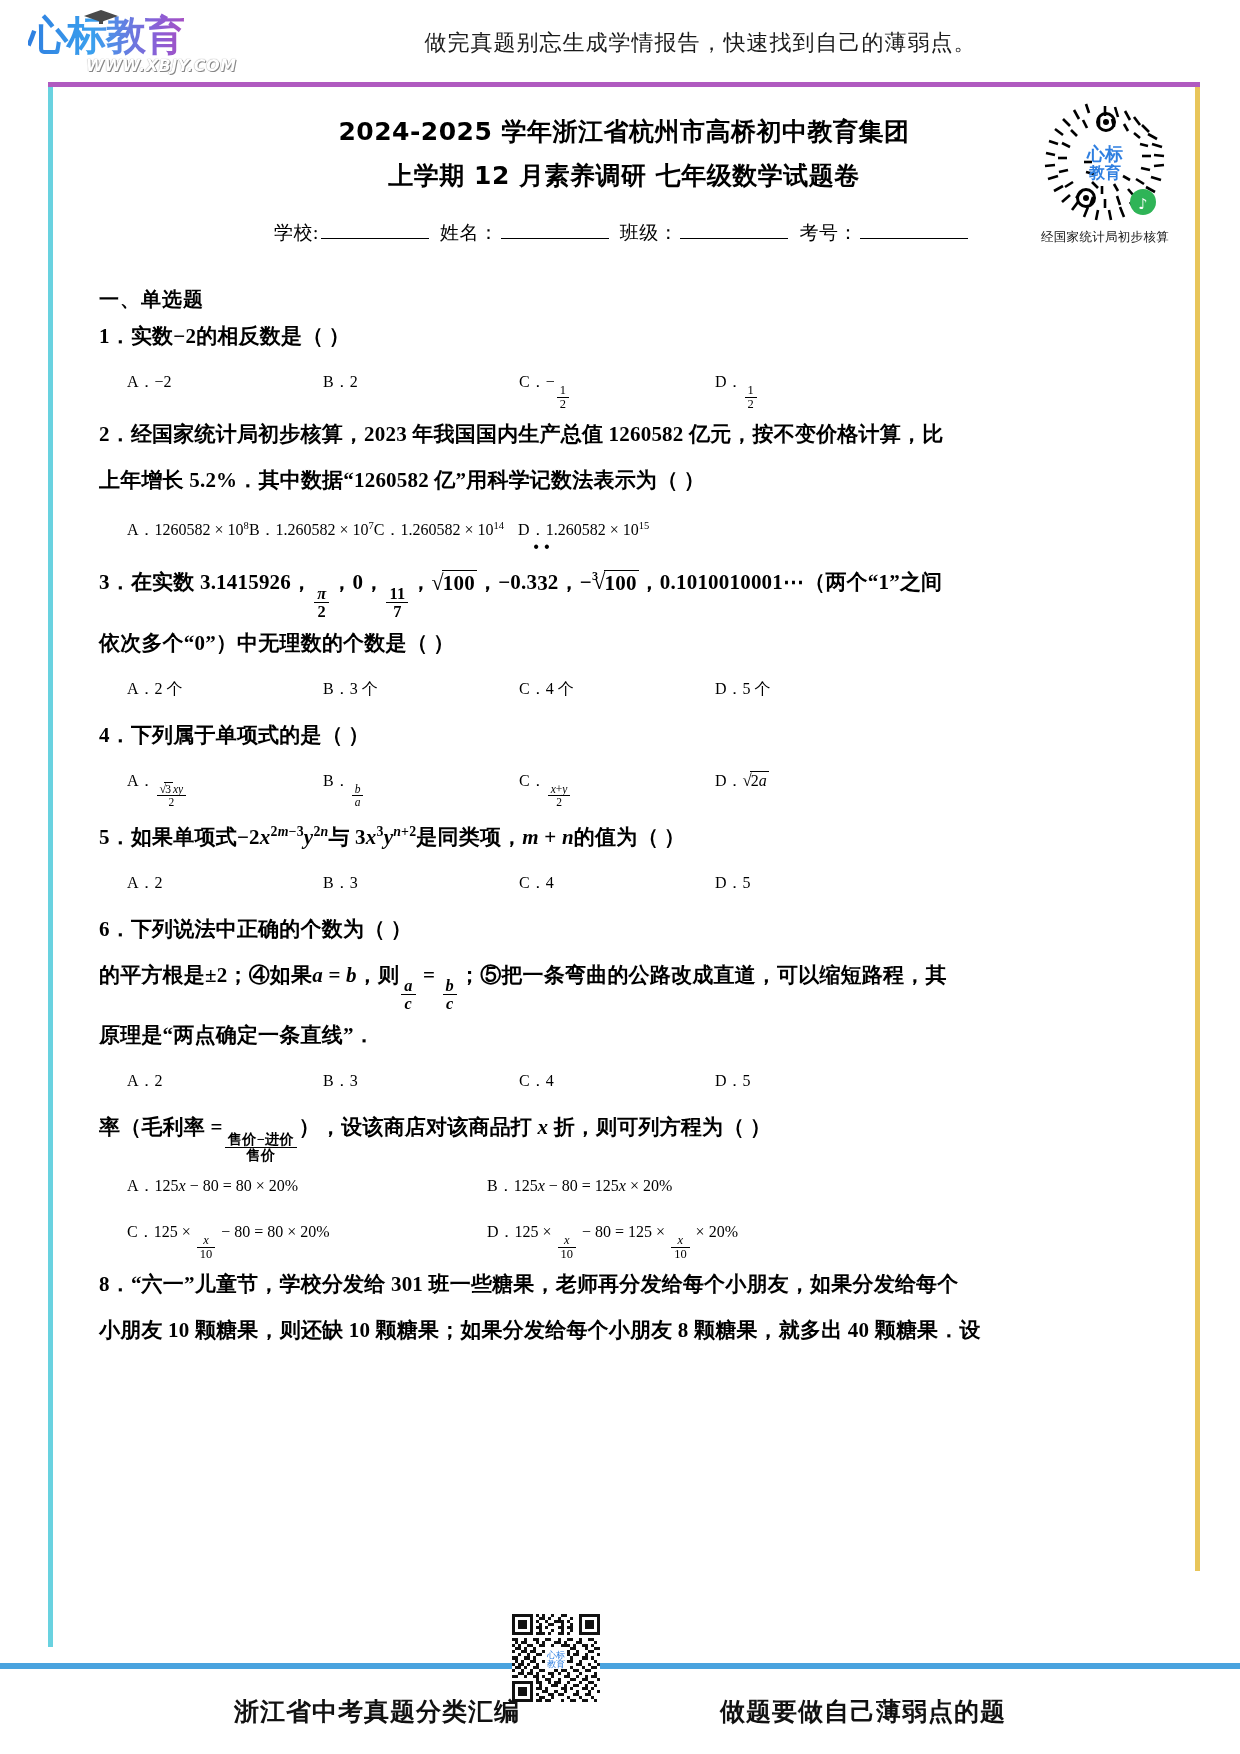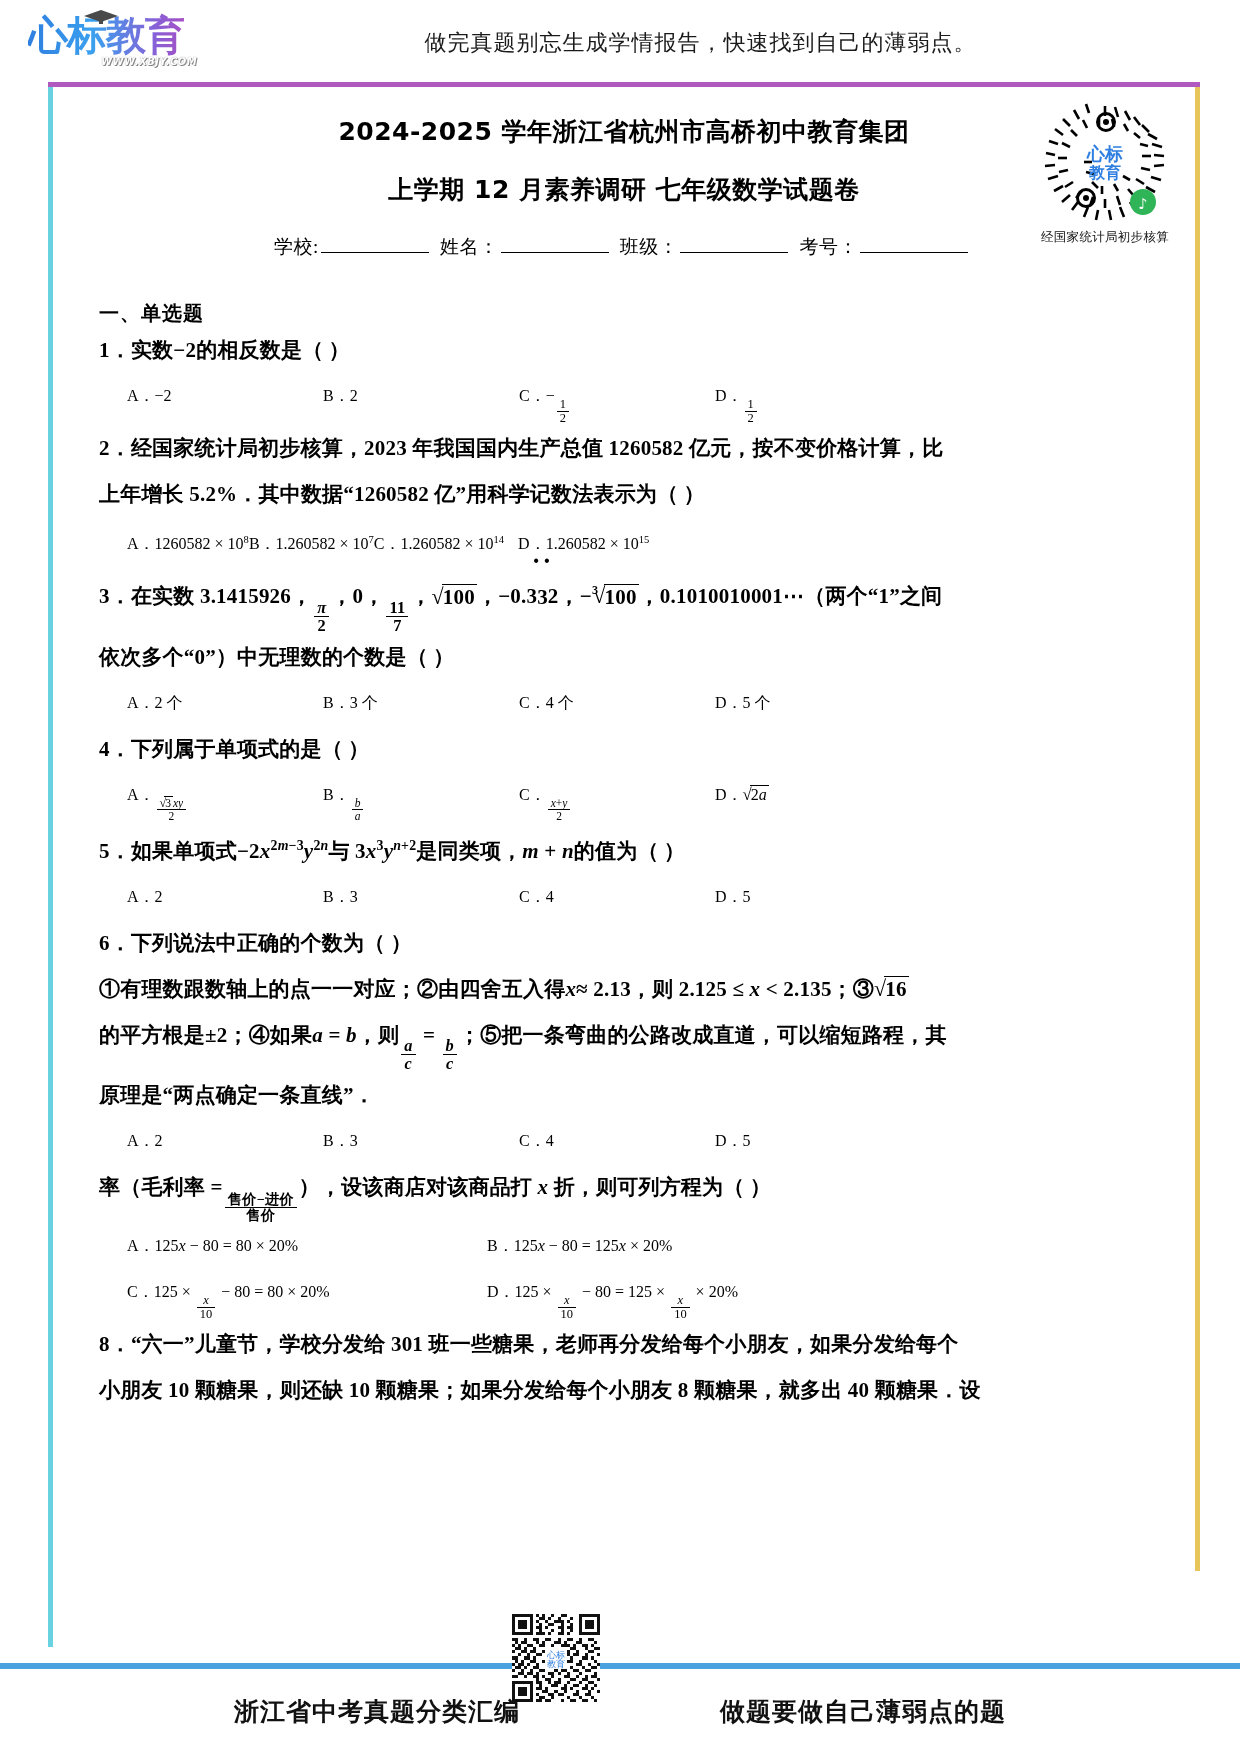--- a/index.html
+++ b/index.html
@@ -44,28 +44,28 @@
   .logo-cap {
     position: absolute;
     left: 56px;
     top: -2px;
     width: 34px;
     height: 14px;
     z-index: 3;
   }
   .logo-url {
     font-family: "DejaVu Sans", sans-serif;
-    font-size: 10px;
+    font-size: 16px;
     font-weight: bold;
     font-style: italic;
     color: #ffffff;
     text-shadow: 0 0 1px #777, 1px 1px 0 #888;
     letter-spacing: 0.5px;
     position: absolute;
-    left: 73px;
+    left: 58px;
     top: 44px;
     z-index: 4;
   }
   .banner-slogan {
     flex: 1 1 auto;
     text-align: center;
     font-family: "DejaVu Sans", sans-serif;
     font-size: 22px;
     color: #1a1a1a;
     letter-spacing: 1px;
@@ -118,21 +118,21 @@
 
   .title-line {
     text-align: center;
     font-family: "DejaVu Sans", sans-serif;
     font-weight: bold;
     font-size: 25px;
     letter-spacing: 0.5px;
     line-height: 44px;
     color: #000;
   }
-  .title-line.second { margin-top: 14px; }
+  .title-line.second { }
 
   .blanks-row {
     margin-top: 22px;
     font-size: 19px;
     text-align: center;
     letter-spacing: 0.5px;
     color: #000;
     font-family: "Liberation Serif", serif;
   }
   .blanks-row .ul {
@@ -429,23 +429,20 @@
     <span>5．如果单项式−2</span><em class="v">x</em><sup class="e">2<em class="v">m</em>−3</sup><em class="v">y</em><sup class="e">2<em class="v">n</em></sup><span>与 3</span><em class="v">x</em><sup class="e">3</sup><em class="v">y</em><sup class="e"><em class="v">n</em>+2</sup><span>是同类项，</span><em class="v">m</em> + <em class="v">n</em><span>的值为（     ）</span>
   </div>
   <div class="opts o4">
     <span><span>A．</span><span>2</span></span>
     <span><span>B．</span><span>3</span></span>
     <span><span>C．</span><span>4</span></span>
     <span><span>D．</span><span>5</span></span>
   </div>
 
   <div class="q">6．下列说法中正确的个数为（     ）</div>
-  <div class="q">
-    <span>①有理数跟数轴上的点一一对应；②由四舍五入得</span><em class="v">x</em><span>≈ 2.13，则 2.125 ≤ </span><em class="v">x</em><span> &lt; 2.135；③</span><span class="rad"><span class="sym">√</span><span class="body">16</span></span>
-  </div>
   <div class="q">
     <span>的平方根是±2；④如果</span><em class="v">a</em> = <em class="v">b</em><span>，则</span><span class="frac">
         <span class="num"><em class="v">a</em></span>
         <span class="den"><em class="v">c</em></span>
       </span> = <span class="frac">
         <span class="num"><em class="v">b</em></span>
         <span class="den"><em class="v">c</em></span>
       </span><span>；⑤把一条弯曲的公路改成直道，可以缩短路程，其</span>
   </div>
   <div class="q">原理是“两点确定一条直线”．</div>

